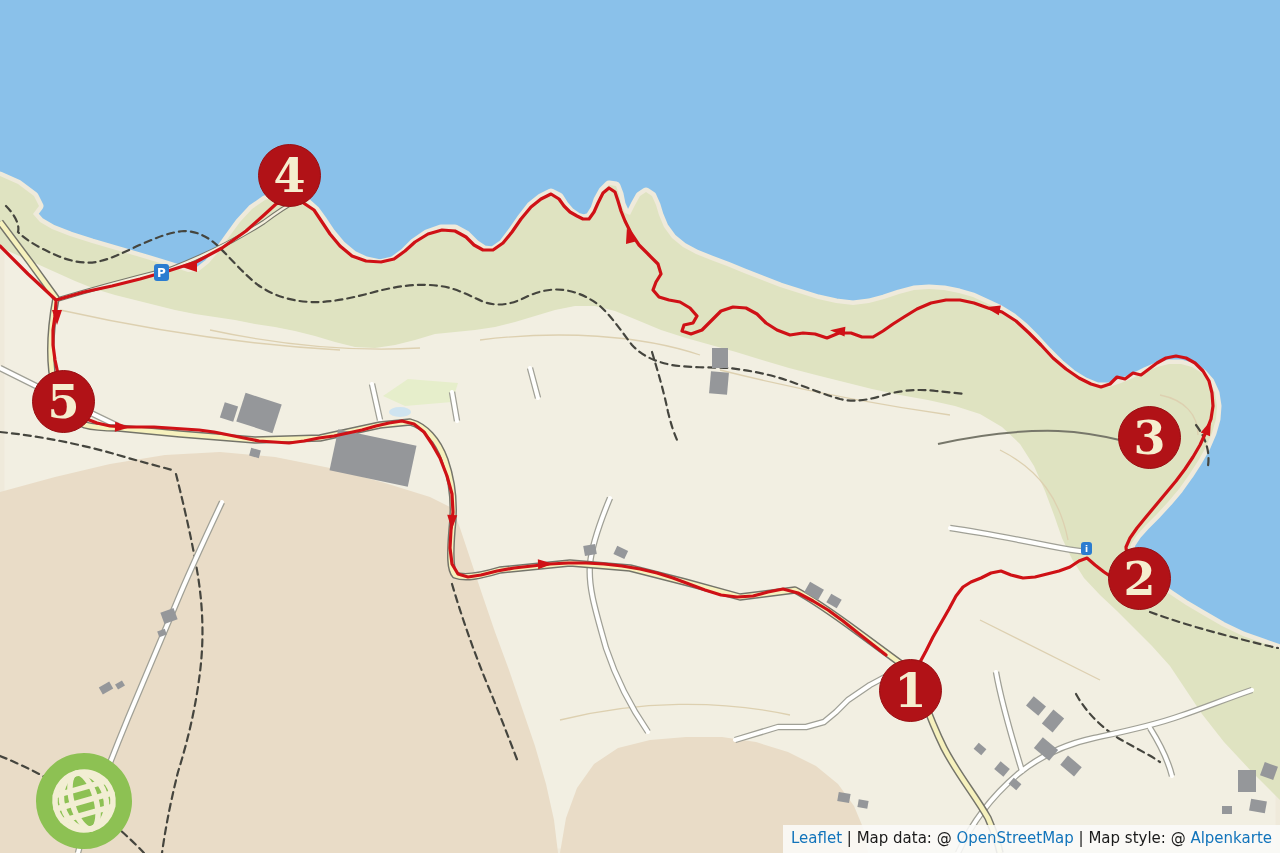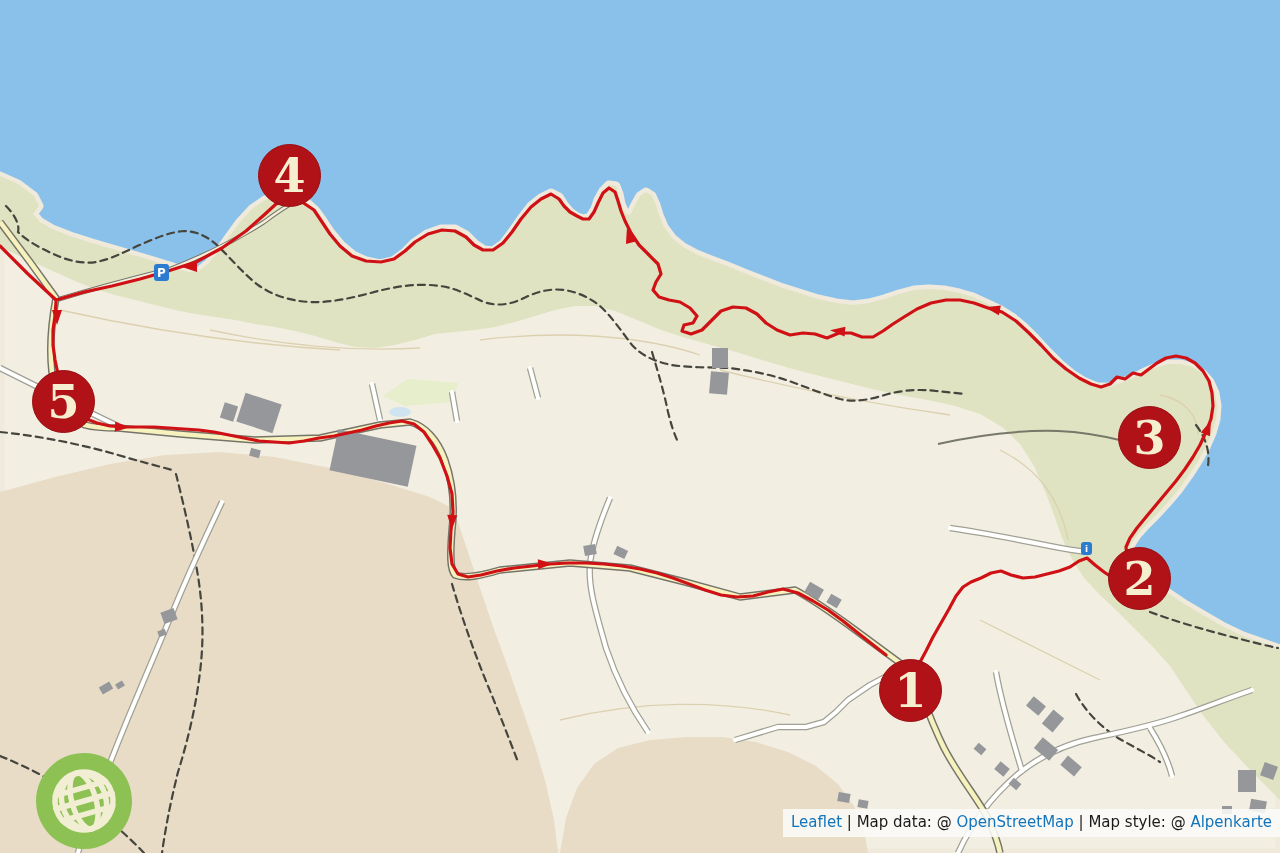--- a/index.html
+++ b/index.html
@@ -30,21 +30,21 @@
   .marker{position:absolute;width:63px;height:63px;margin:-32px 0 0 -32px;border-radius:50%;
     background:var(--marker-bg);border:1.5px solid var(--marker-rim);box-sizing:border-box;
     color:var(--marker-text);font:bold 46px "DejaVu Serif","Liberation Serif",serif;
     display:flex;align-items:center;justify-content:center;pointer-events:auto;line-height:1;}
   .poi{position:absolute;border-radius:3px;background:var(--poi-blue);color:#fff;
     display:flex;align-items:center;justify-content:center;
     font:bold 12px "DejaVu Sans",sans-serif;}
   .poi-parking{width:15px;height:17px;margin:-9px 0 0 -8px;}
   .poi-info{width:11px;height:13px;margin:-7px 0 0 -6px;font-size:9px;}
   .brand{position:absolute;left:34px;top:751px;width:100px;height:100px;}
-  .attribution{position:absolute;right:0;bottom:16px;background:var(--attr-bg);
+  .attribution{position:absolute;right:0;bottom:0;background:var(--attr-bg);
     padding:4px 8px 6px 8px;font-size:15px;color:#1a1a1a;white-space:nowrap;}
   .attribution a{color:var(--link-blue);text-decoration:none;cursor:pointer;}
 </style>
 </head>
 <body>
 
 <div class="map-viewport">
 
   <svg class="tiles" width="1280" height="853" viewBox="0 0 1280 853">
 

